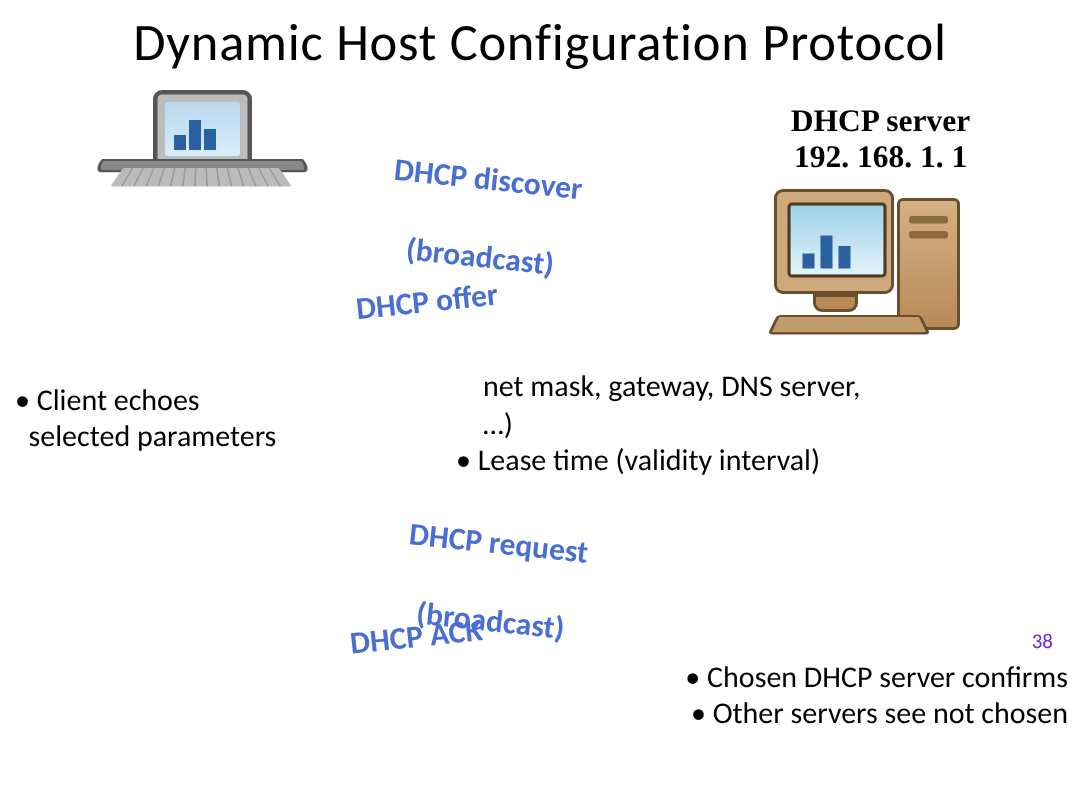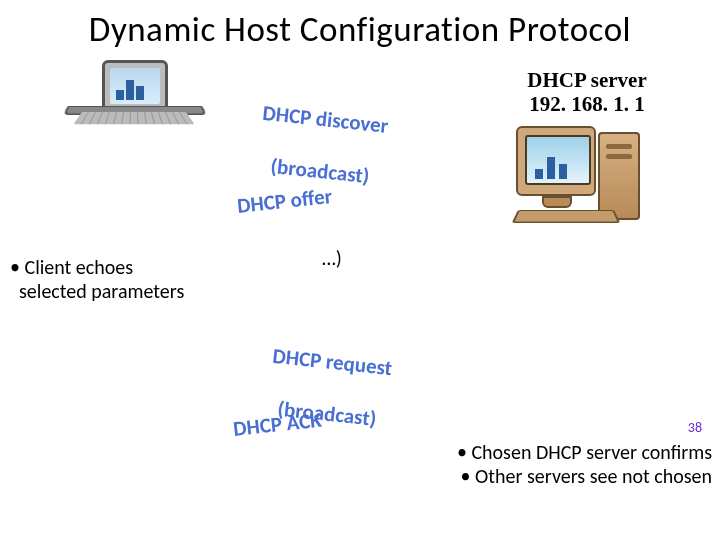--- a/index.html
+++ b/index.html
@@ -210,21 +210,23 @@
   </div>
   <div class="msg msg-up ack">DHCP ACK</div>
 
   <div class="bul echoes">
     <span>• Client echoes</span><br>
     &nbsp;&nbsp;<span>selected parameters</span>
   </div>
 
   <div class="bul oneormore">
     <br>
+    <div class="sub" style="text-indent:0"><span>net mask, gateway, DNS server,</span></div>
     <div class="sub" style="text-indent:0"><span>…)</span></div>
+    <div class="sub"><span>• Lease time (validity interval)</span></div>
   </div>
 
   <div class="bul chosen">
     <span>• Chosen DHCP server confirms</span><br>
     <span>• Other servers see not chosen</span>
   </div>
 
   <div class="pagenum">38</div>
 </div>
 

